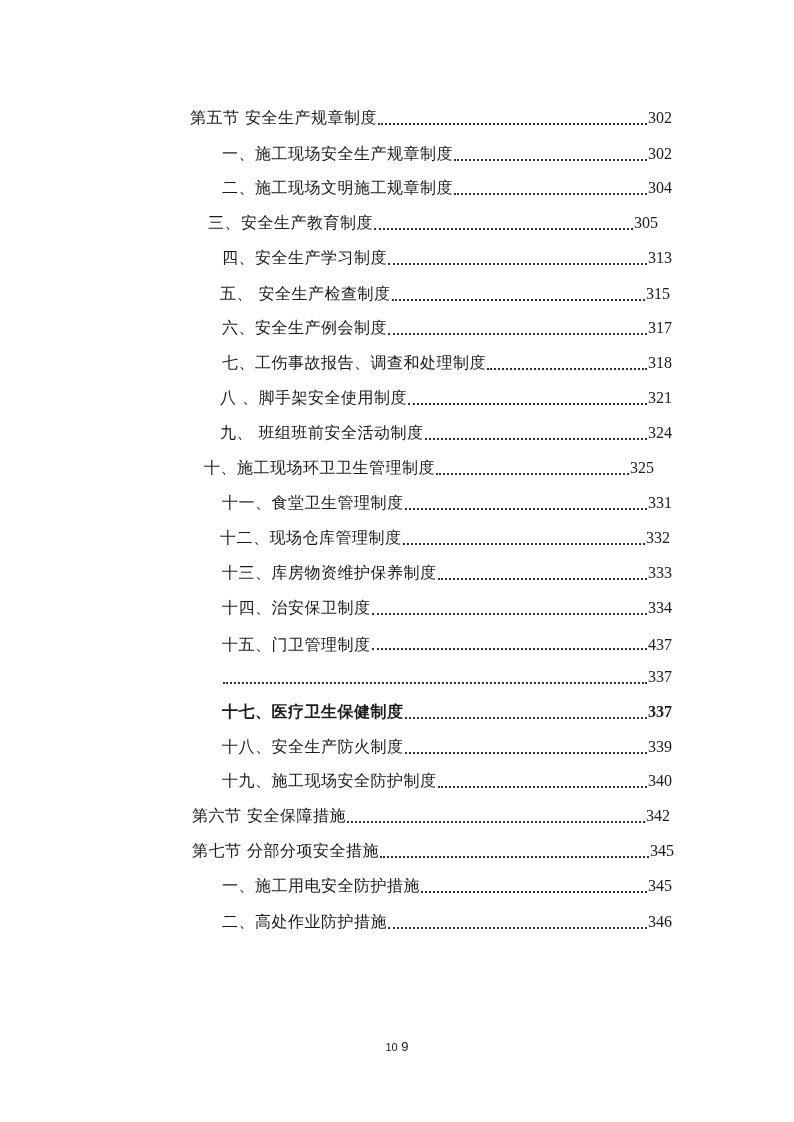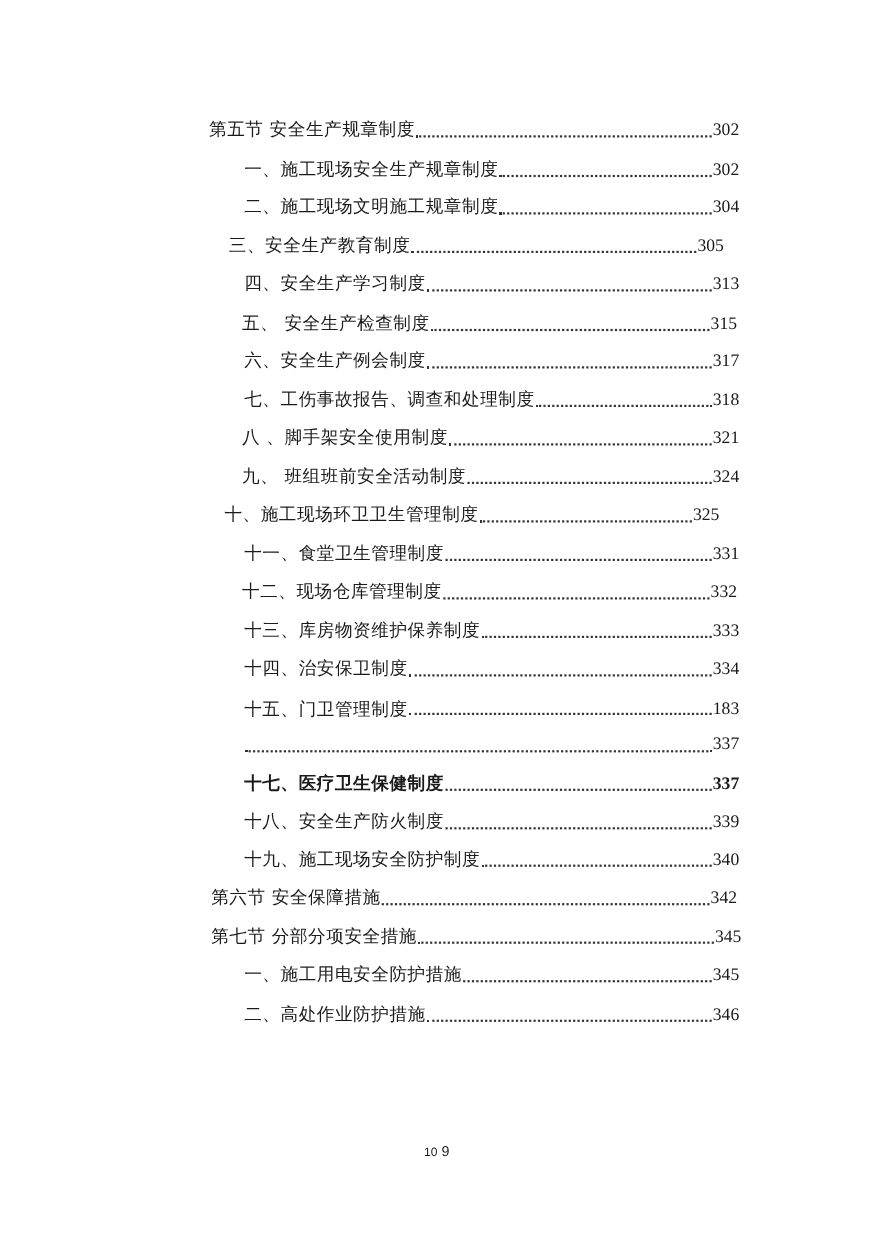--- a/index.html
+++ b/index.html
@@ -107,21 +107,21 @@
     <span class="page">333</span>
   </div>
   <div class="toc-row" style="left:222px;width:450px;top:598px;">
     <span class="label">十四、治安保卫制度</span>
     <span class="leader"></span>
     <span class="page">334</span>
   </div>
   <div class="toc-row" style="left:222px;width:450px;top:633px;align-items:flex-end;">
     <span class="label">十五、门卫管理制度</span>
     <span class="leader"></span>
-    <span class="page">183</span>
+    <span class="page">437</span>
   </div>
   <div class="toc-row" style="left:222px;width:450px;top:667px;">
     <span class="leader"></span>
     <span class="page">337</span>
   </div>
   <div class="toc-row" style="left:222px;width:450px;top:702px;font-weight:bold;">
     <span class="label">十七、医疗卫生保健制度</span>
     <span class="leader"></span>
     <span class="page">337</span>
   </div>

